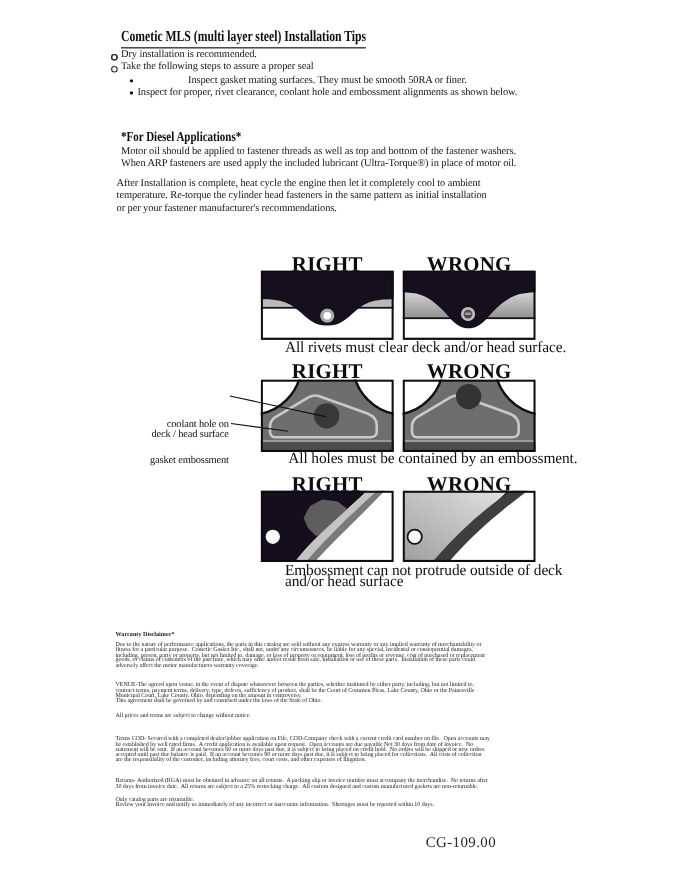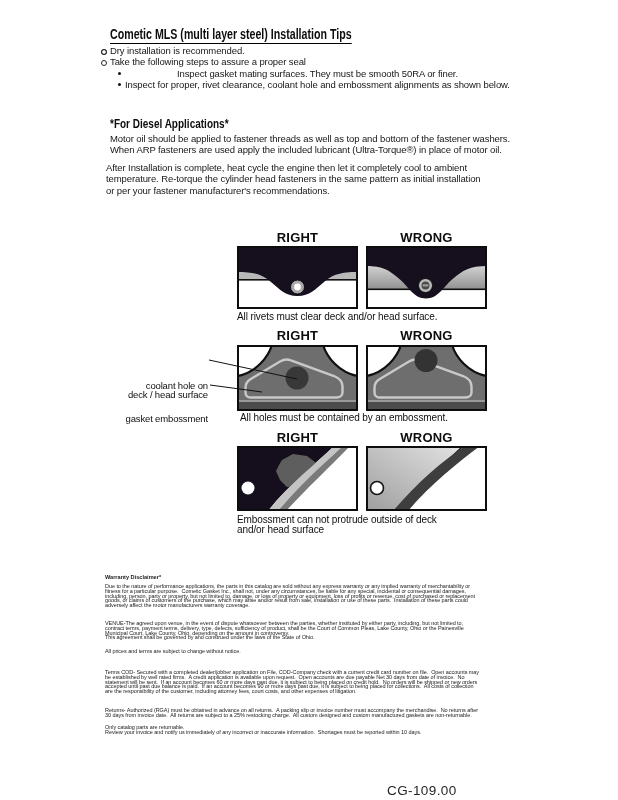--- a/index.html
+++ b/index.html
@@ -1,30 +1,30 @@
 <!DOCTYPE html>
 <html><head>
 <meta charset="utf-8">
 <style>
   html,body{margin:0;padding:0;background:#ffffff;}
   .page{position:relative;width:576px;height:800px;background:#fff;overflow:hidden;
-        font-family:Liberation Sans, sans-serif;color:#1a1a1a;}
+        font-family:Liberation Serif, serif;color:#1a1a1a;}
   .abs{position:absolute;}
   .title{font-size:14px;font-weight:bold;white-space:nowrap;color:#0d0d0d;
          border-bottom:1.5px solid #000;padding-bottom:1px;
          transform:scaleX(0.76);transform-origin:0 0;}
   .h2{font-size:12.5px;font-weight:bold;white-space:nowrap;color:#0d0d0d;
       transform:scaleX(0.8);transform-origin:0 0;}
   .body-txt{font-size:9.5px;line-height:11.3px;letter-spacing:-0.1px;white-space:pre;color:#161616;}
   .b-line{position:relative;padding-left:10px;font-size:9.5px;line-height:11.3px;letter-spacing:-0.1px;white-space:nowrap;color:#161616;}
   .b-sub{padding-left:25px;text-align:center;}
   .ring{position:absolute;left:1px;top:3.5px;width:4px;height:4px;border:1px solid #2a2a2a;border-radius:50%;}
   .dot{position:absolute;left:18px;top:4px;width:3.4px;height:3.4px;background:#111;border-radius:50%;}
-  .rw-label{width:121px;text-align:center;font-size:13px;font-weight:bold;color:#0d0d0d;letter-spacing:0.2px;}
-  .caption{font-size:10px;letter-spacing:-0.1px;color:#0f0f0f;white-space:pre;line-height:9.8px;}
+  .rw-label{width:121px;text-align:center;font-size:19px;font-weight:bold;color:#0d0d0d;letter-spacing:0.2px;}
+  .caption{font-size:14px;letter-spacing:-0.1px;color:#0f0f0f;white-space:pre;line-height:9.8px;margin-left:22px;}
   .side-label{font-size:9.5px;letter-spacing:-0.15px;color:#0f0f0f;line-height:8.5px;text-align:right;white-space:nowrap;margin-top:37px;}
   .fine{font-size:5.5px;line-height:4.78px;letter-spacing:-0.06px;white-space:pre;color:#222;}
   .fine-h{font-size:5.6px;font-weight:bold;color:#1a1a1a;white-space:nowrap;}
   .code{font-size:13.5px;letter-spacing:0.4px;color:#262626;white-space:nowrap;}
   svg{display:block;}
 </style>
 </head>
 <body>
 
 <div class="page">
@@ -175,15 +175,15 @@
   <div class="abs fine" style="left:105px;top:670px;">Terms COD- Secured with a completed dealer/jobber application on File, COD-Company check with a current credit card number on file.  Open accounts may
 be established by well rated firms.  A credit application is available upon request.  Open accounts are due payable Net 30 days from date of invoice.  No
 statement will be sent.  If an account becomes 60 or more days past due, it is subject to being placed on credit hold.  No orders will be shipped or new orders
 accepted until past due balance is paid.  If an account becomes 90 or more days past due, it is subject to being placed for collections.  All costs of collection
 are the responsibility of the customer, including attorney fees, court costs, and other expenses of litigation.</div>
   <div class="abs fine" style="left:105px;top:708px;">Returns- Authorized (RGA) must be obtained in advance on all returns.  A packing slip or invoice number must accompany the merchandise.  No returns after
 30 days from invoice date.  All returns are subject to a 25% restocking charge.  All custom designed and custom manufactured gaskets are non-returnable.</div>
   <div class="abs fine" style="left:105px;top:725px;">Only catalog parts are returnable.
 Review your invoice and notify us immediately of any incorrect or inaccurate information.  Shortages must be reported within 10 days.</div>
 
-  <div class="abs code" style="left:387px;top:783px;">CG-109.00</div>
+  <div class="abs code" style="left:387px;top:758px;">CG-109.00</div>
 
 </div>
 
 </body></html>

